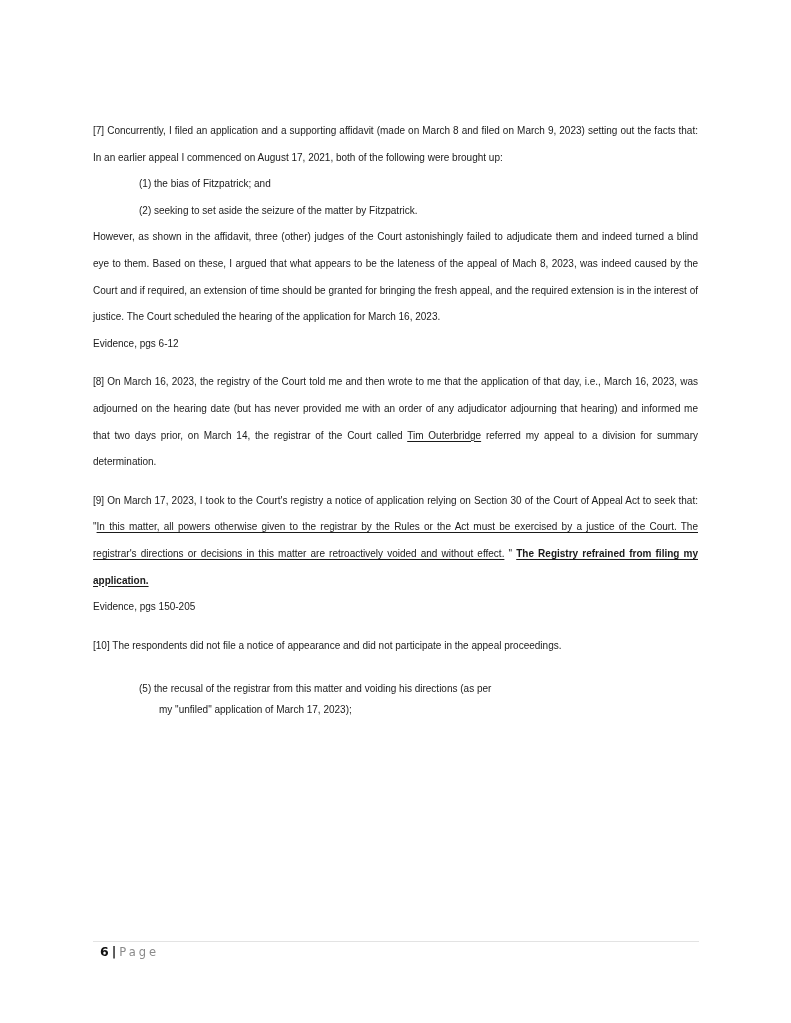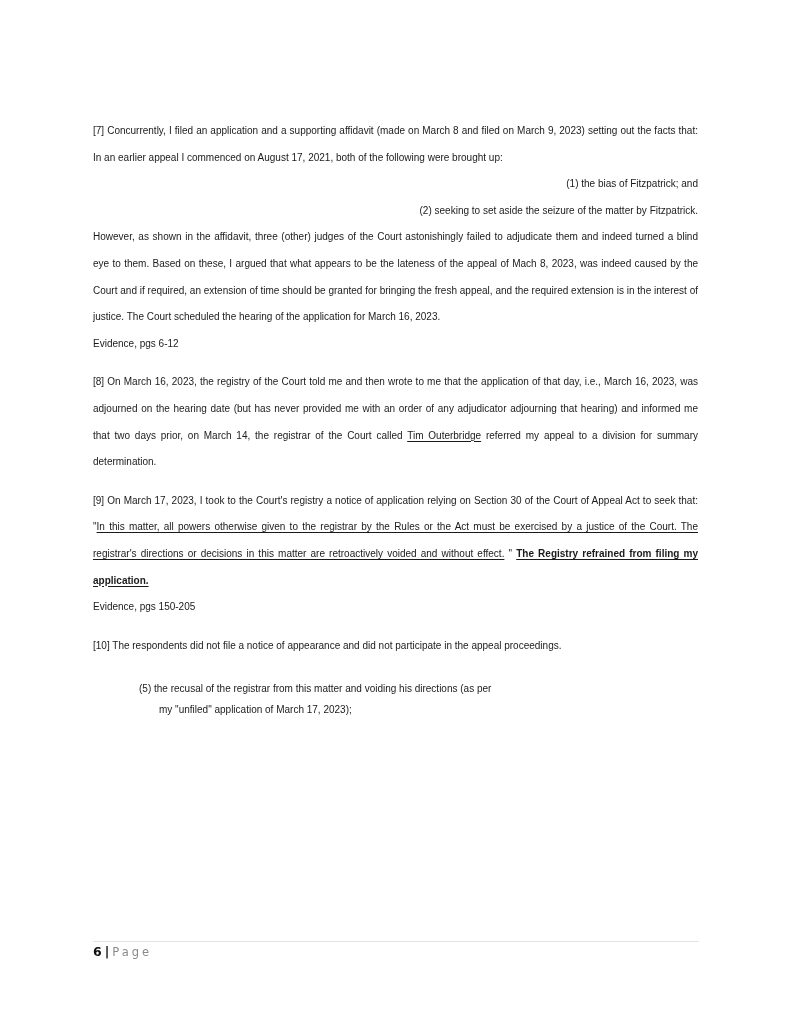--- a/index.html
+++ b/index.html
@@ -26,21 +26,20 @@
     .para {
       text-align: justify;
       margin: 0;
     }
     .para-gap {
       height: 12px;
     }
     .list-item {
       padding-left: 46px;
       margin: 0;
-      text-align: right;
     }
     .list-item-hanging {
       padding-left: 46px;
       text-indent: 0;
       margin: 0;
       line-height: 20.5px;
       text-align: justify;
     }
     .list-item-hanging .cont {
       display: block;
@@ -55,21 +54,21 @@
     .footer-rule {
       position: absolute;
       left: 93px;
       top: 941px;
       width: 606px;
       height: 1px;
       background: #e3e3e3;
     }
     .footer {
       position: absolute;
-      left: 93px;
+      left: 100px;
       top: 944px;
       font-size: 12.5px;
       line-height: 16px;
       font-family: "DejaVu Sans", sans-serif;
     }
     .footer .num { font-weight: bold; color: #111; }
     .footer .bar { font-weight: bold; color: #111; margin: 0 3px; }
     .footer .lbl { color: #8a8a8a; letter-spacing: 3px; font-size: 11.5px; }
   </style>
 </head>

